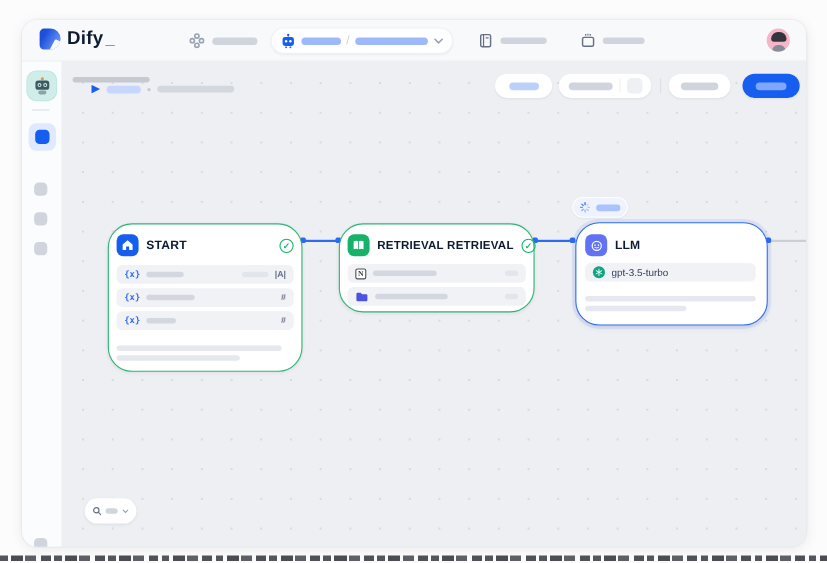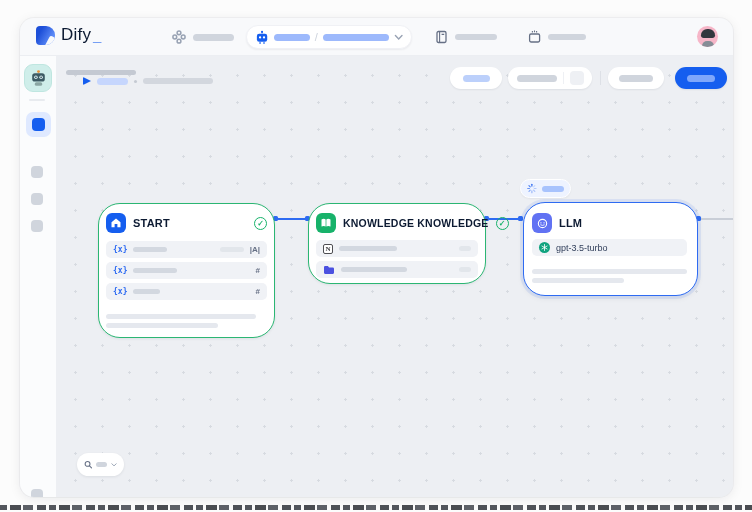--- a/index.html
+++ b/index.html
@@ -13,21 +13,21 @@
     background:#edeff3; border-radius:14px; overflow:hidden;
     box-shadow:0 2px 12px rgba(15,23,42,.08), 0 0 0 1px rgba(15,23,42,.04); }
 
   
   .topbar { position:absolute; left:0; top:0; width:100%; height:38px; background:#f8f9fb;
     border-bottom:1px solid #eceef2; }
   .logo { position:absolute; left:16px; top:7px; display:flex; align-items:center; gap:6px; }
   .logo-mark { width:19px; height:19px; border-radius:4px 9px 9px 4px;
     background:linear-gradient(120deg,#1d4fd8 25%,#6e9bff 90%); position:relative; overflow:hidden; }
   .logo-notch { position:absolute; right:2px; bottom:-4px; width:6px; height:13px; background:#f8f9fb; transform:rotate(28deg); border-radius:2px; }
-  .logo-text { font-size:17px; font-weight:400; color:#0c1a32; letter-spacing:.2px; }
+  .logo-text { font-size:17px; font-weight:700; color:#0c1a32; letter-spacing:.2px; }
   .logo-accent { font-size:15px; font-weight:800; color:#155eef; margin-left:-4px; }
   .hgroup { position:absolute; top:12px; display:flex; align-items:center; gap:7px; }
   .switcher { position:absolute; left:226px; top:7px; width:166px; height:24px; background:#fff;
     border:1px solid #f0f1f5; border-radius:12px; display:flex; align-items:center; gap:5px; padding:0 8px;
     box-shadow:0 1px 2px rgba(16,24,40,.06); }
   .slash { color:#cdd3dd; font-size:11px; }
   .avatar { position:absolute; left:677px; top:8px; width:21px; height:21px; border-radius:50%;
     background:#f6b6c8; overflow:hidden; }
   .avatar-hair { position:absolute; left:3.5px; top:3px; width:14px; height:9px; background:#32373e; border-radius:7px 7px 3px 3px; }
   .avatar-body { position:absolute; left:4.5px; bottom:0; width:12px; height:6px; background:#868d96; border-radius:5px 5px 0 0; }
@@ -270,21 +270,21 @@
     </div>
 
     <div class="node green" style="left:252px;top:147px;width:178px;height:81px">
       <div class="node-head">
         <div class="node-ic" style="background:#17b26a">
           <svg width="12" height="12" viewBox="0 0 20 20">
             <path d="M2.5 4 C5 2.8 7.6 2.8 9.4 4 V16 C7.6 14.8 5 14.8 2.5 16 Z" fill="#fff"></path>
             <path d="M17.5 4 C15 2.8 12.4 2.8 10.6 4 V16 C12.4 14.8 15 14.8 17.5 16 Z" fill="#fff"></path>
           </svg>
         </div>
-        <span class="node-title" style="font-size:10.5px">KNOWLEDGE KNOWLEDGE</span>
+        <span class="node-title" style="font-size:10.5px">RETRIEVAL RETRIEVAL</span>
         <div class="check">✓</div>
       </div>
       <div class="vrow" style="top:36px">
         <span class="notion-ic">N</span>
         <span class="ph" style="width:58px;height:5px;background:#d3d8e0"></span>
         <span class="ph" style="margin-left:auto;width:12px;height:5px;background:#e2e6eb"></span>
       </div>
       <div class="vrow" style="top:57px">
         <svg width="12" height="10" viewBox="0 0 12 10">
           <path d="M1 2.2 a1.1 1.1 0 0 1 1.1-1.1 h2.8 l1.2 1.5 h3.8 a1.1 1.1 0 0 1 1.1 1.1 V7.8 a1.1 1.1 0 0 1 -1.1 1.1 H2.1 A1.1 1.1 0 0 1 1 7.8 Z" fill="#4b51e0"></path>

